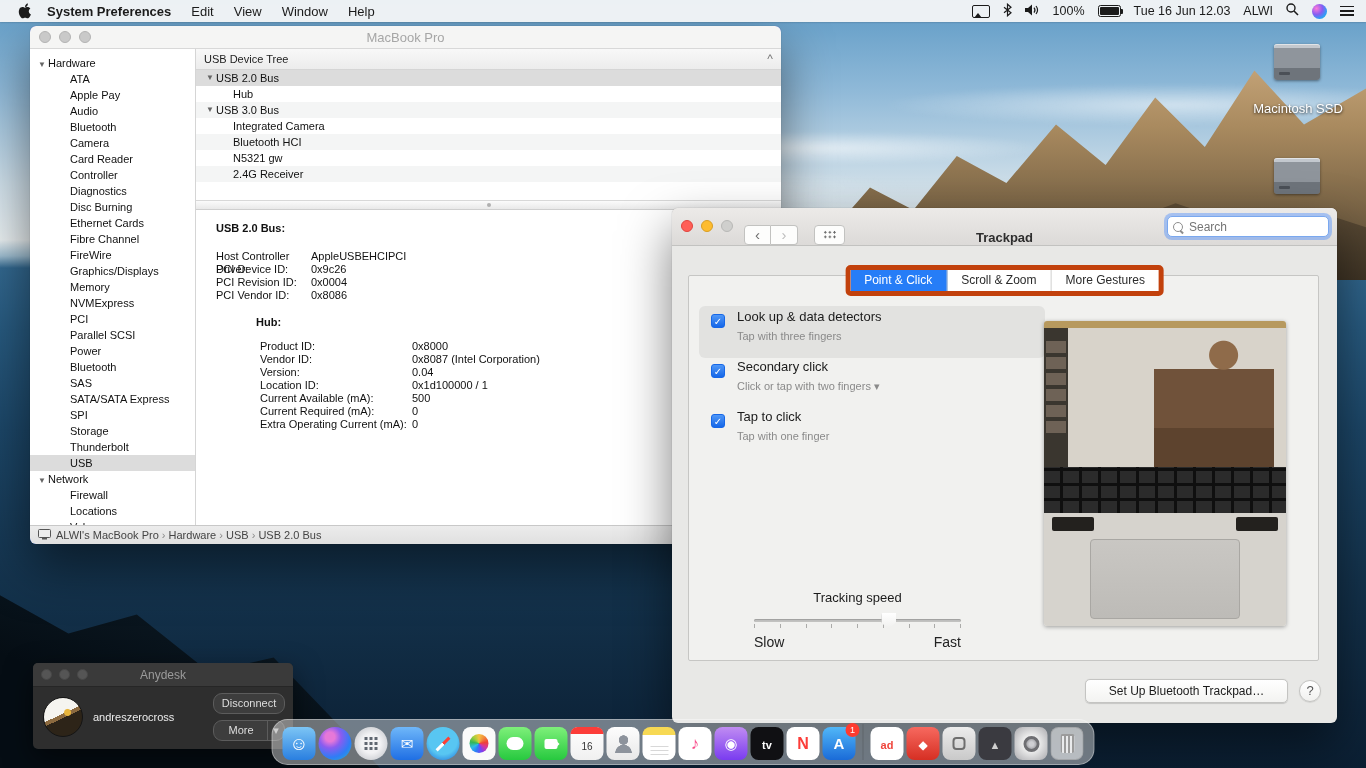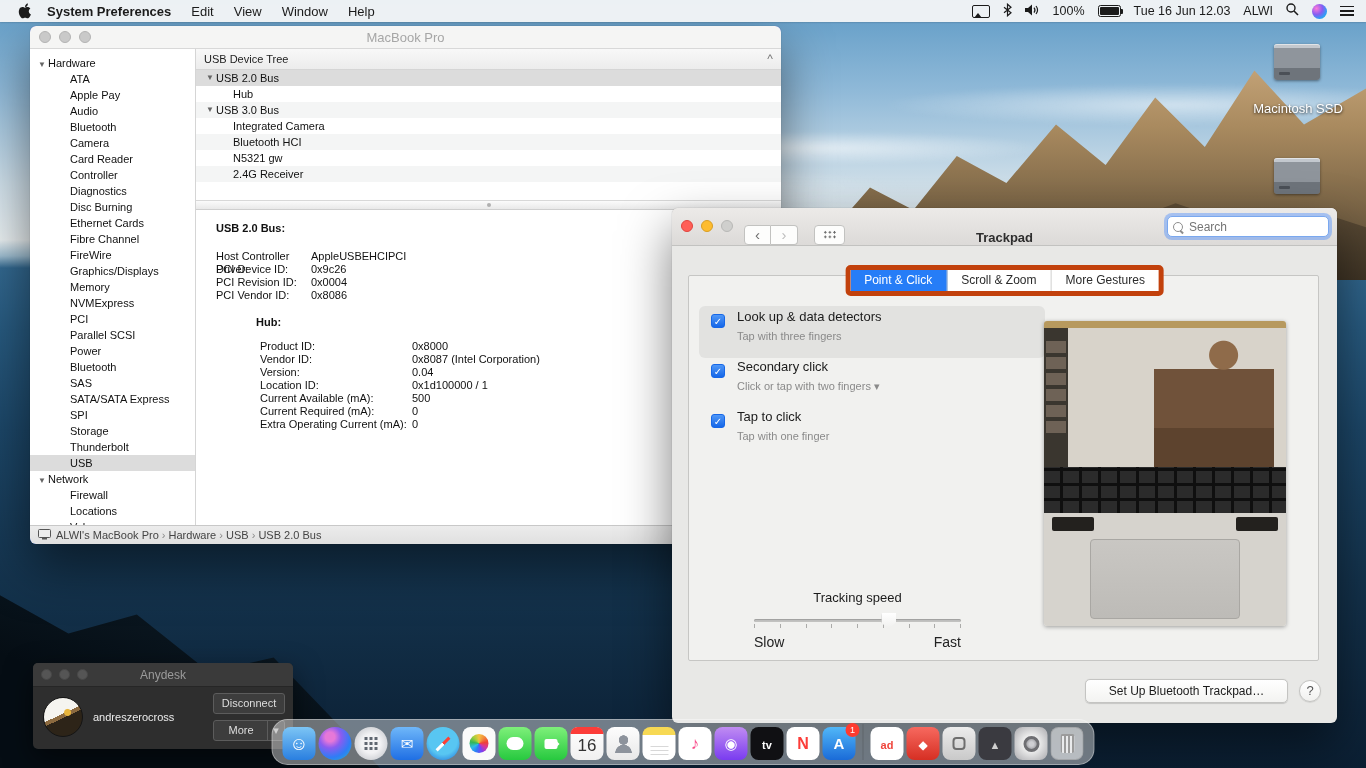--- a/index.html
+++ b/index.html
@@ -199,21 +199,21 @@
   .ad-dots{position:absolute;left:8px;display:flex;gap:7px;}
   .ad-dot{width:11px;height:11px;border-radius:50%;background:#555;border:1px solid #484848;box-sizing:border-box;}
   .ad-title{font-size:12px;color:#9b9b9b;}
   .ad-body{position:relative;height:62px;}
   .avatar{position:absolute;left:10px;top:10px;width:40px;height:40px;border-radius:50%;
     border:1px solid #141414;box-sizing:border-box;
     background:radial-gradient(circle at 62% 38%,#e8b53c 3px,rgba(0,0,0,0) 4px),
       linear-gradient(155deg,#f5f4ef 0 44%,#8c6a3f 44% 52%,#2d2418 52%);}
   .ad-user{position:absolute;left:60px;top:24px;font-size:11px;color:#ececec;}
   .ad-btn{position:absolute;right:8px;width:72px;height:21px;background:#3d3d3d;border:1px solid #5c5c5c;
-    border-radius:3px;color:#dedede;font-size:11px;text-align:center;line-height:19px;box-sizing:border-box;}
+    border-radius:9px;color:#dedede;font-size:11px;text-align:center;line-height:19px;box-sizing:border-box;}
   .ad-disconnect{top:6px;}
   .ad-more{top:33px;padding-right:16px;}
   .ad-more::after{content:"▾";position:absolute;right:0;top:0;width:16px;height:100%;line-height:19px;
     color:#bbb;border-left:1px solid #5c5c5c;}
 
   
   .dock{position:absolute;left:50%;bottom:3px;transform:translateX(-50%);z-index:60;
     display:flex;align-items:flex-end;gap:3px;padding:4px 10px;
     background:rgba(235,235,235,.45);border:1px solid rgba(255,255,255,.35);border-radius:16px;}
   .dock-item{width:33px;height:33px;border-radius:8px;position:relative;flex:none;
@@ -235,21 +235,21 @@
   .di-photos{background:#fafafa;}
   .di-photos .di-glyph{width:19px;height:19px;border-radius:50%;
     background:conic-gradient(#f5c242,#f28b3b,#ef4136,#d6369b,#7b3ff2,#2f7cf6,#2fbbe8,#35b558,#a4cf3b,#f5c242);}
   .di-messages{background:linear-gradient(#7ef07a,#27c93f);}
   .di-messages .di-glyph{width:17px;height:13px;background:#fff;border-radius:7px;}
   .di-facetime{background:linear-gradient(#7ef07a,#27c93f);}
   .di-facetime .di-glyph{width:13px;height:10px;background:#fff;border-radius:2px;position:relative;}
   .di-facetime .di-glyph::after{content:"";position:absolute;right:-6px;top:1px;border:4px solid transparent;border-left-color:#fff;}
   .di-calendar{background:linear-gradient(#ffffff,#f0f0f0);}
   .di-calendar::before{content:"";position:absolute;top:0;left:0;right:0;height:7px;background:#fc3d39;border-radius:8px 8px 0 0;}
-  .di-calendar .di-label{margin-top:5px;font-size:17px;color:#333;}
+  .di-calendar .di-label{margin-top:5px;font-size:10px;color:#333;}
   .di-contacts{background:linear-gradient(#fdfdfd,#e8e8e8);}
   .di-contacts .di-glyph{width:18px;height:18px;
     background:radial-gradient(circle at 50% 28%,#8d939c 4.5px,transparent 5px),
       radial-gradient(circle at 50% 100%,#8d939c 8px,transparent 8.5px);}
   .di-notes{background:linear-gradient(180deg,#f7d954 0 8px,#fff 8px);}
   .di-notes .di-glyph{width:18px;height:1px;background:#d8d8d8;box-shadow:0 4px 0 #d8d8d8,0 8px 0 #d8d8d8;margin-top:6px;}
   .di-music{background:#fff;}
   .di-music .di-glyph::before{content:"♪";font-size:17px;color:#f94c8a;font-weight:bold;}
   .di-podcasts{background:linear-gradient(#c08cf2,#7a3cf0);}
   .di-podcasts .di-glyph::before{content:"◉";font-size:15px;color:#fff;}

